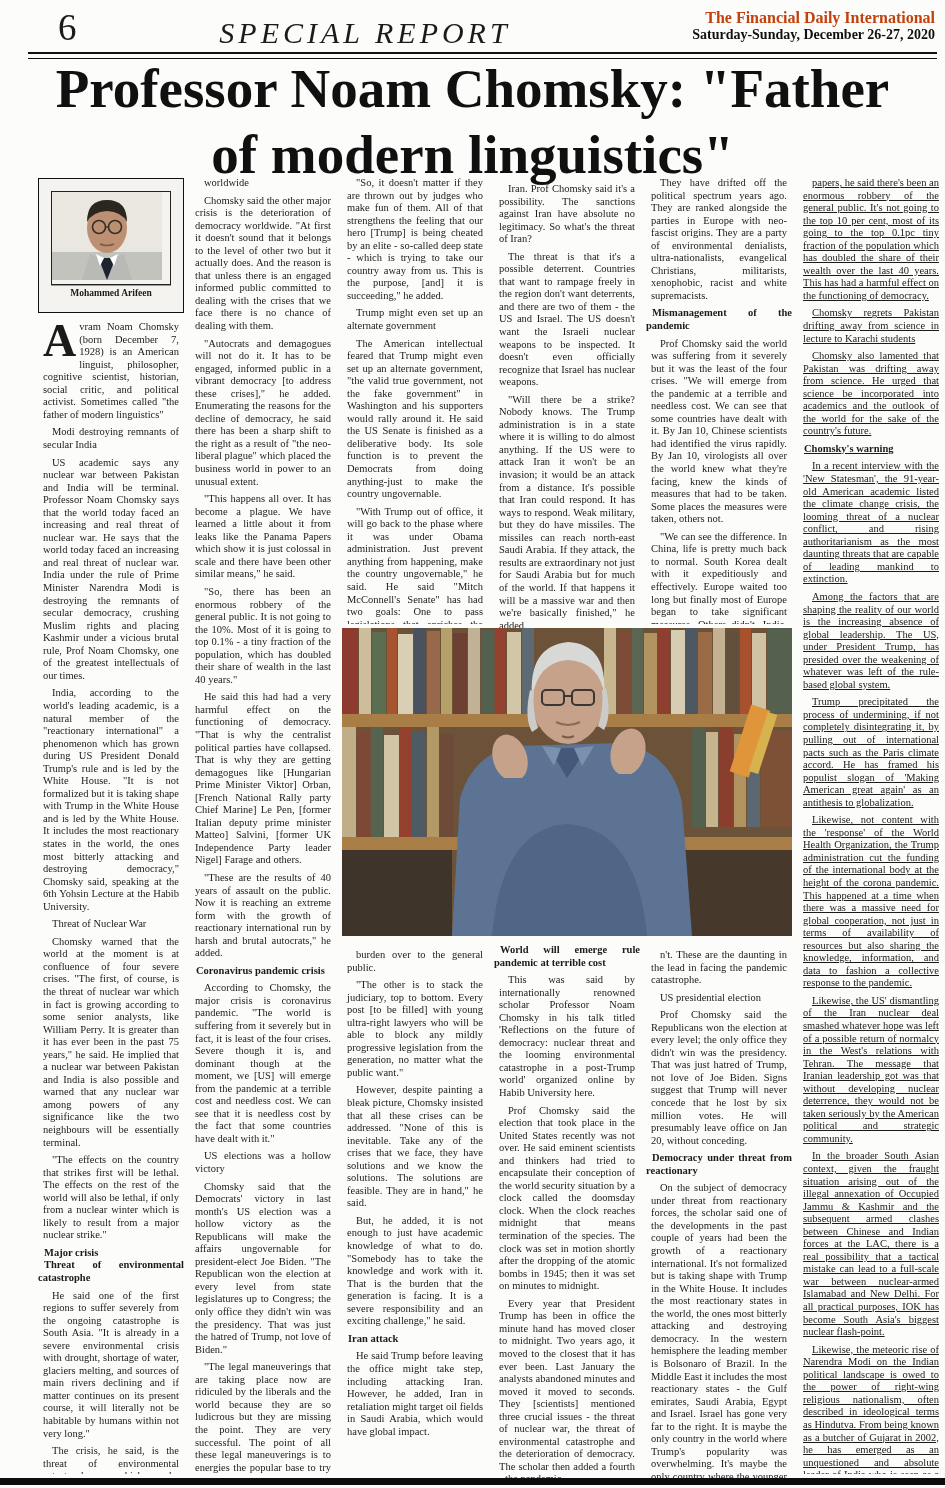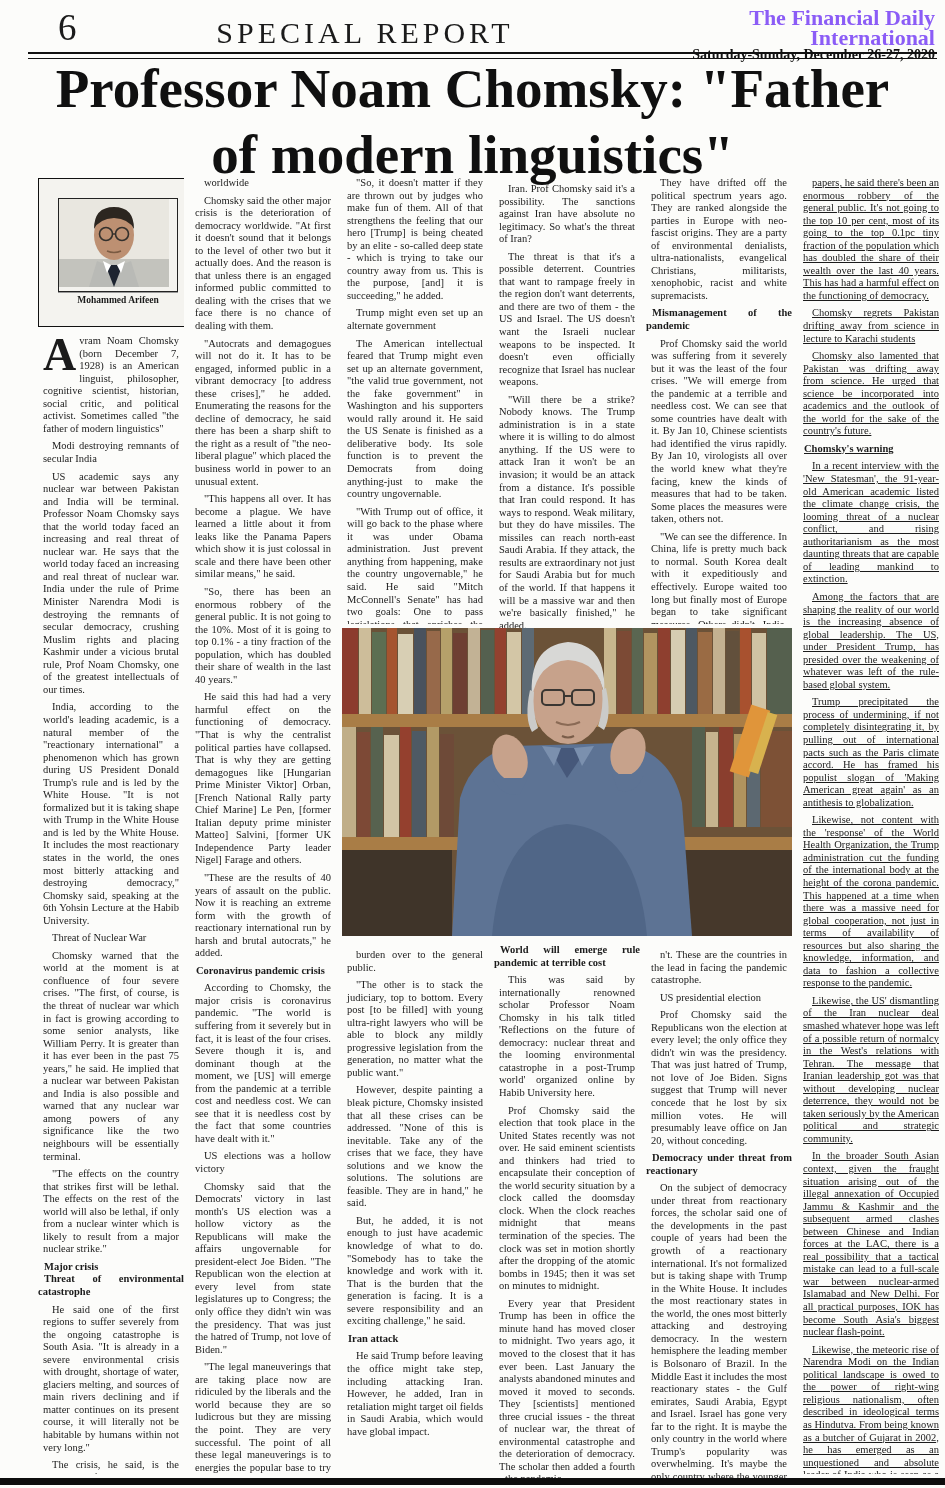--- a/index.html
+++ b/index.html
@@ -5,23 +5,23 @@
   html,body{margin:0;padding:0;}
   body{background:#888;}
   #page{
     position:relative;width:945px;height:1488px;margin:0 auto;
     background:#fcfcfa;color:#1b1b1b;overflow:hidden;
     font-family:"Liberation Serif","DejaVu Serif",serif;
   }
   
   .page-num{position:absolute;left:58px;top:6px;font-size:37px;font-weight:400;}
   .section-title{position:absolute;left:0;top:16px;width:730px;text-align:center;
-    font-size:30px;letter-spacing:4px;font-weight:400;}
+    font-size:30px;letter-spacing:4px;font-weight:400;font-style:italic;}
   .masthead{position:absolute;right:10px;top:8px;width:270px;text-align:right;}
-  .masthead-name{font-size:22px;font-weight:700;color:#8b5cf6;line-height:20px;}
+  .masthead-name{font-size:16px;font-weight:700;color:#c2410c;line-height:20px;}
   .masthead-date{font-size:14px;font-weight:700;color:#111;line-height:13px;}
   .top-rule{position:absolute;left:28px;right:8px;top:52px;height:4px;
     border-top:2.5px solid #111;border-bottom:1px solid #111;}
   
   .headline{position:absolute;left:20px;right:20px;top:56px;text-align:center;
     font-weight:700;font-size:55px;line-height:66px;letter-spacing:0px;color:#101010;}
   
   .col{position:absolute;width:146px;font-size:10.5px;line-height:12.55px;
     text-align:justify;overflow:hidden;}
   .para{margin:5px;text-indent:9px;}
@@ -32,21 +32,21 @@
   #col2{left:190px;top:172px;height:1302px;}
   #col3t{left:342px;top:172px;height:452px;}
   #col4t{left:494px;top:178px;height:452px;font-family:Liberation Serif, serif;}
   #col5t{left:646px;top:172px;height:452px;}
   #col3b{left:342px;top:944px;height:534px;}
   #col4b{left:494px;top:944px;height:534px;}
   #col5b{left:646px;top:944px;height:534px;}
   #col6{left:798px;top:172px;height:1302px;text-decoration:underline;}
   
   .author-fig{width:120px;margin:6px auto 8px auto;border:1.5px solid #111;
-    padding:19px;background:#f4f3ef;}
+    padding:12px;background:#f4f3ef;}
   .author-fig .inner{border:1px solid #222;}
   .author-caption{display:block;text-align:center;font-weight:700;font-size:9.5px;
     padding:1px 0 1px 0;border-top:1px solid #999;}
   
   .main-photo{position:absolute;left:342px;top:628px;width:450px;height:308px;}
   .main-photo svg{display:block;width:100%;height:100%;}
   
   .bottom-rule{position:absolute;left:0;right:0;top:1478px;height:7px;background:#0d0d0d;}
 </style>
 </head>
@@ -141,21 +141,21 @@
       <p class="para">He said Trump before leaving the office might take step, including attacking Iran. However, he added, Iran in retaliation might target oil fields in Saudi Arabia, which would have global impact.</p>
     </div>
   <div class="col" id="col4b">
       <p class="subhead">World will emerge rule pandemic at terrible cost</p>
       <p class="para">This was said by internationally renowned scholar Professor Noam Chomsky in his talk titled 'Reflections on the future of democracy: nuclear threat and the looming environmental catastrophe in a post-Trump world' organized online by Habib University here.</p>
       <p class="para">Prof Chomsky said the election that took place in the United States recently was not over. He said eminent scientists and thinkers had tried to encapsulate their conception of the world security situation by a clock called the doomsday clock. When the clock reaches midnight that means termination of the species. The clock was set in motion shortly after the dropping of the atomic bombs in 1945; then it was set on minutes to midnight.</p>
       <p class="para">Every year that President Trump has been in office the minute hand has moved closer to midnight. Two years ago, it moved to the closest that it has ever been. Last January the analysts abandoned minutes and moved it moved to seconds. They [scientists] mentioned three crucial issues - the threat of nuclear war, the threat of environmental catastrophe and the deterioration of democracy. The scholar then added a fourth - the pandemic.</p>
       <p class="para">Republicans are not that different from Trump</p>
     </div>
   <div class="col" id="col5b">
-      <p class="para">n't. These are the countries in the lead in facing the pandemic catastrophe.</p>
+      <p class="para">n't. These are the daunting in the lead in facing the pandemic catastrophe.</p>
       <p class="para">US presidential election</p>
       <p class="para">Prof Chomsky said the Republicans won the election at every level; the only office they didn't win was the presidency. That was just hatred of Trump, not love of Joe Biden. Signs suggest that Trump will never concede that he lost by six million votes. He will presumably leave office on Jan 20, without conceding.</p>
       <p class="subhead">Democracy under threat from reactionary</p>
       <p class="para">On the subject of democracy under threat from reactionary forces, the scholar said one of the developments in the past couple of years had been the growth of a reactionary international. It's not formalized but is taking shape with Trump in the White House. It includes the most reactionary states in the world, the ones most bitterly attacking and destroying democracy. In the western hemisphere the leading member is Bolsonaro of Brazil. In the Middle East it includes the most reactionary states - the Gulf emirates, Saudi Arabia, Egypt and Israel. Israel has gone very far to the right. It is maybe the only country in the world where Trump's popularity was overwhelming. It's maybe the only country where the younger population is more reactionary than the older one.</p>
       <p class="subhead">Panama papers</p>
       <p class="para">With reference to the Panama</p>
     </div>
   <div class="col" id="col6">
       <p class="para">papers, he said there's been an enormous robbery of the general public. It's not going to the top 10 per cent, most of its going to the top 0.1pc tiny fraction of the population which has doubled the share of their wealth over the last 40 years. This has had a harmful effect on the functioning of democracy.</p>
       <p class="para">Chomsky regrets Pakistan drifting away from science in lecture to Karachi students</p>

